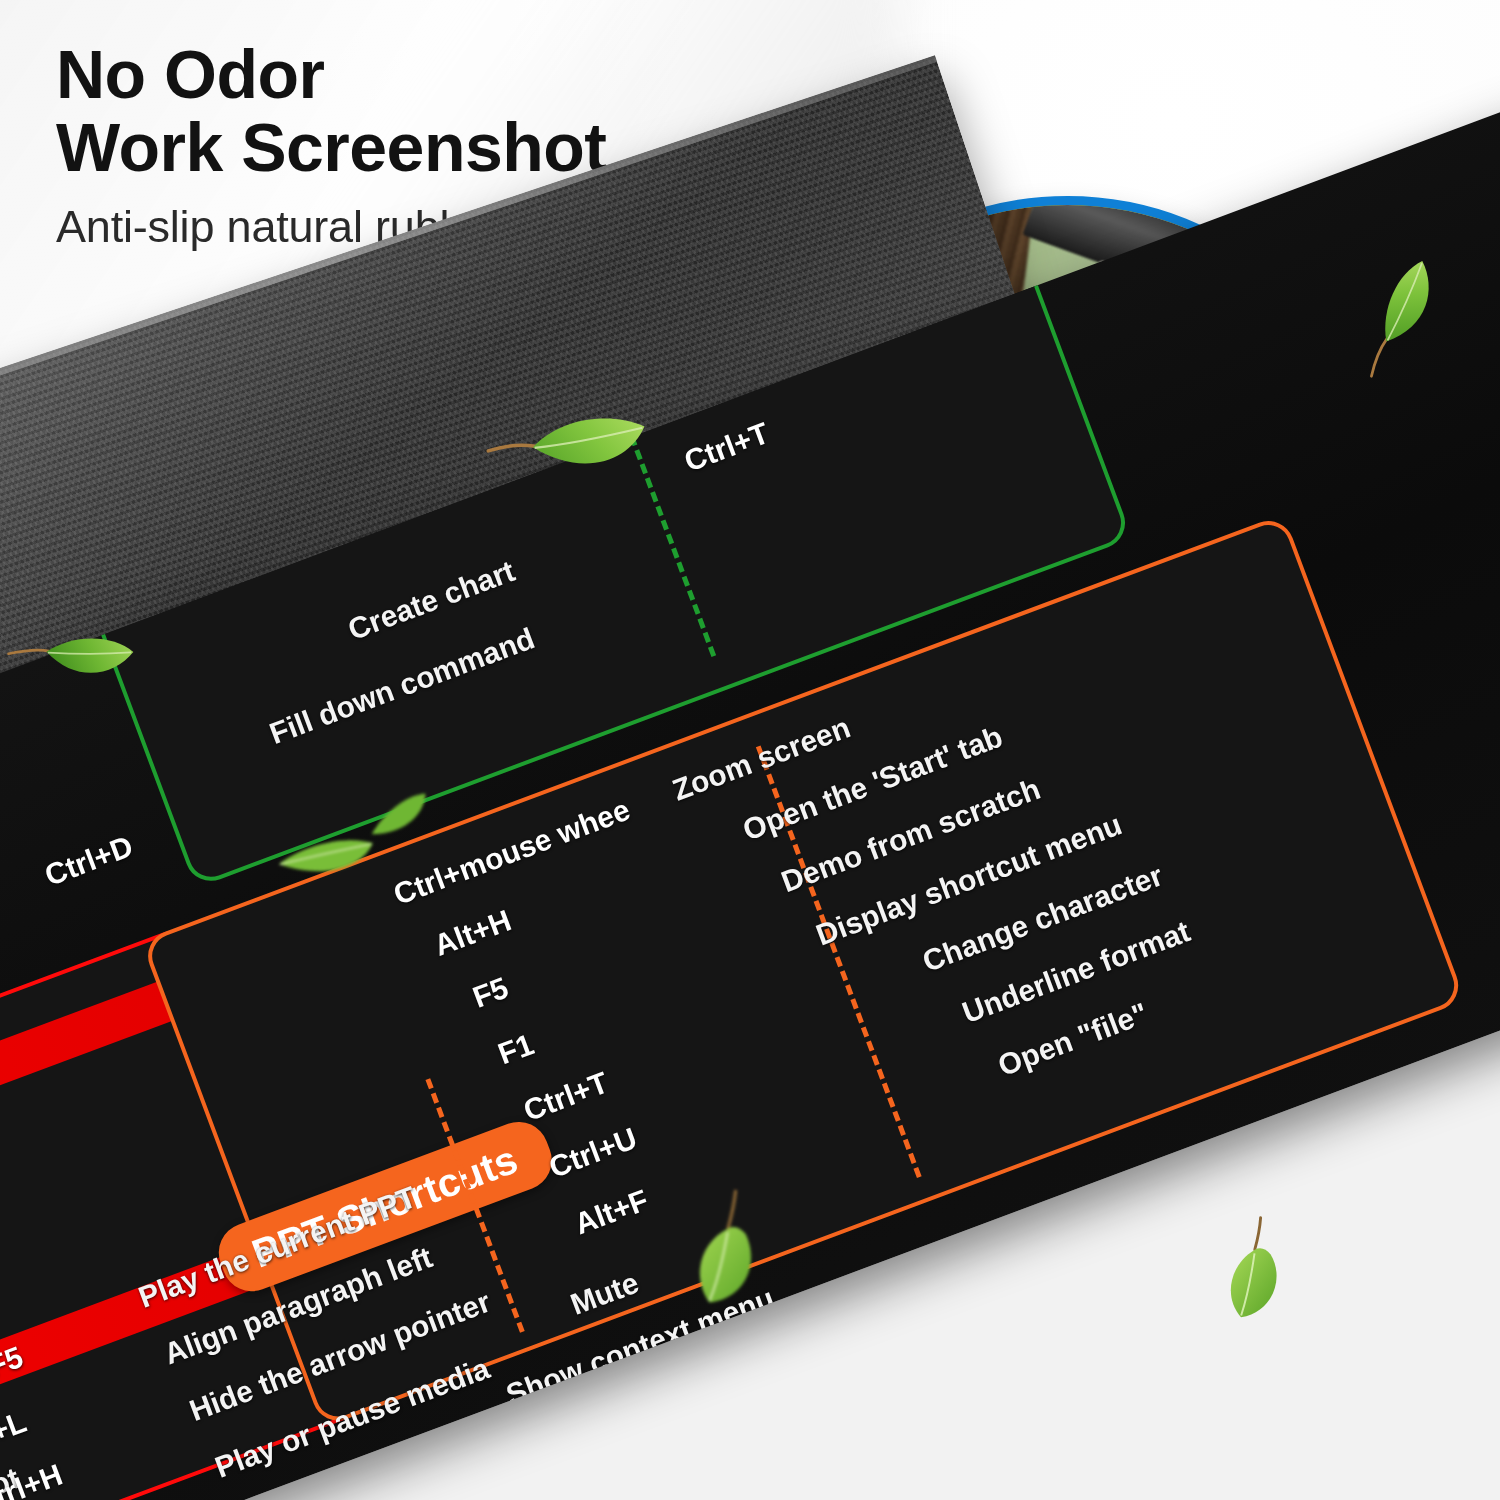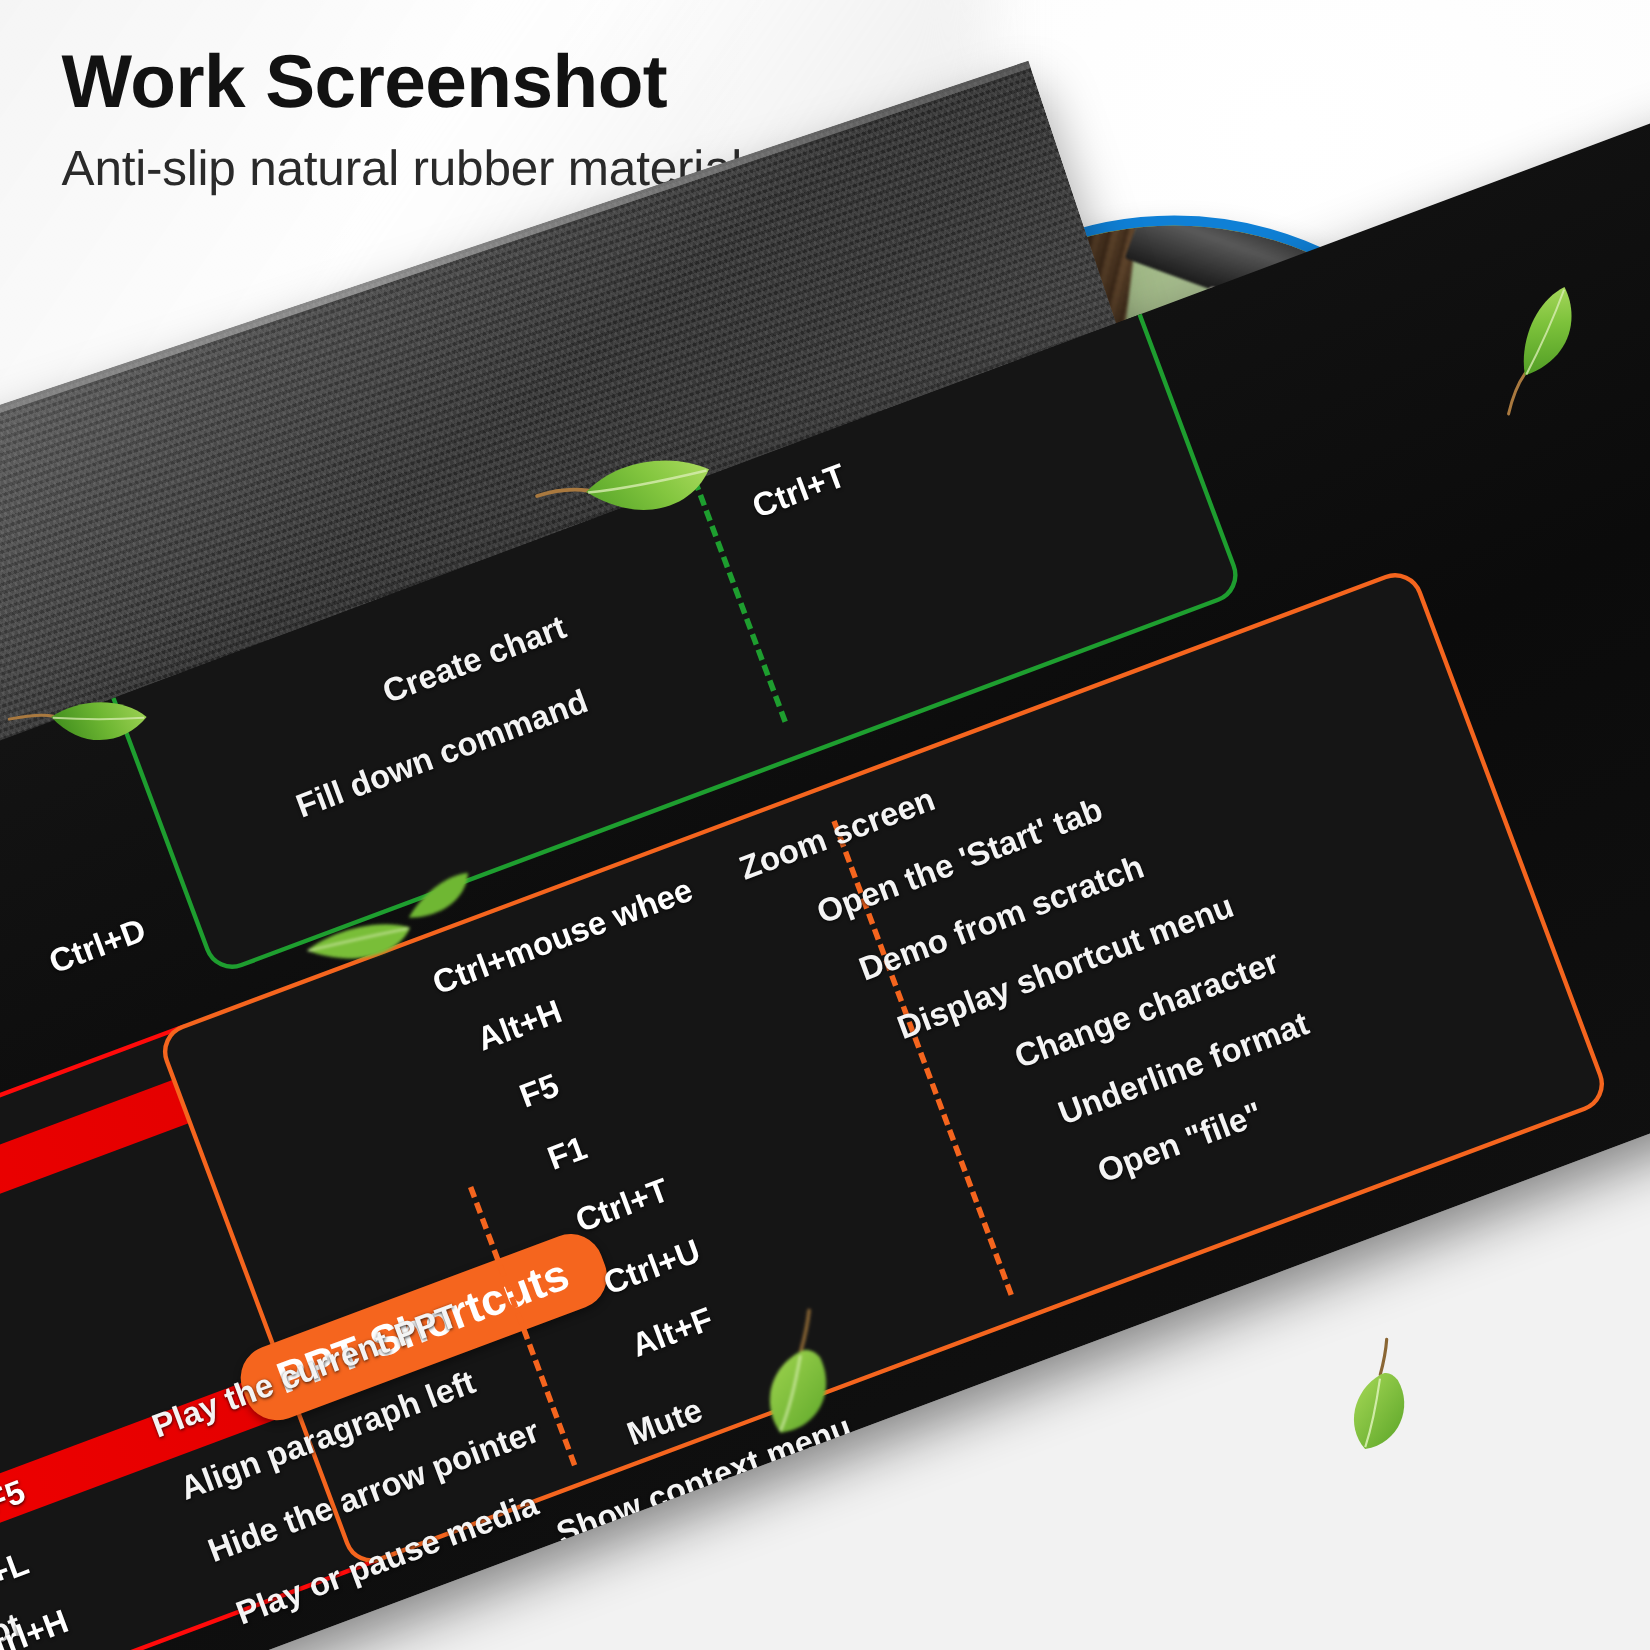--- a/index.html
+++ b/index.html
@@ -228,20 +228,21 @@
 </style>
 </head>
 <body>
 
 <div id="stage">
 
   <div class="bg-base"></div>
   <div class="bg-sheen"></div>
 
   <div class="headline">
+    <div class="hl-line">No Odor</div>
     <div class="hl-line">Work Screenshot</div>
     <div class="subhead">Anti-slip natural rubber material</div>
   </div>
 
   <div class="eco-logo">
     <svg viewBox="0 0 200 200" width="166" height="166">
       <defs>
         <linearGradient id="ringG" x1="0" y1="0" x2="1" y2="1">
           <stop offset="0%" stop-color="#8CC63F"></stop>
           <stop offset="45%" stop-color="#2BA14C"></stop>

